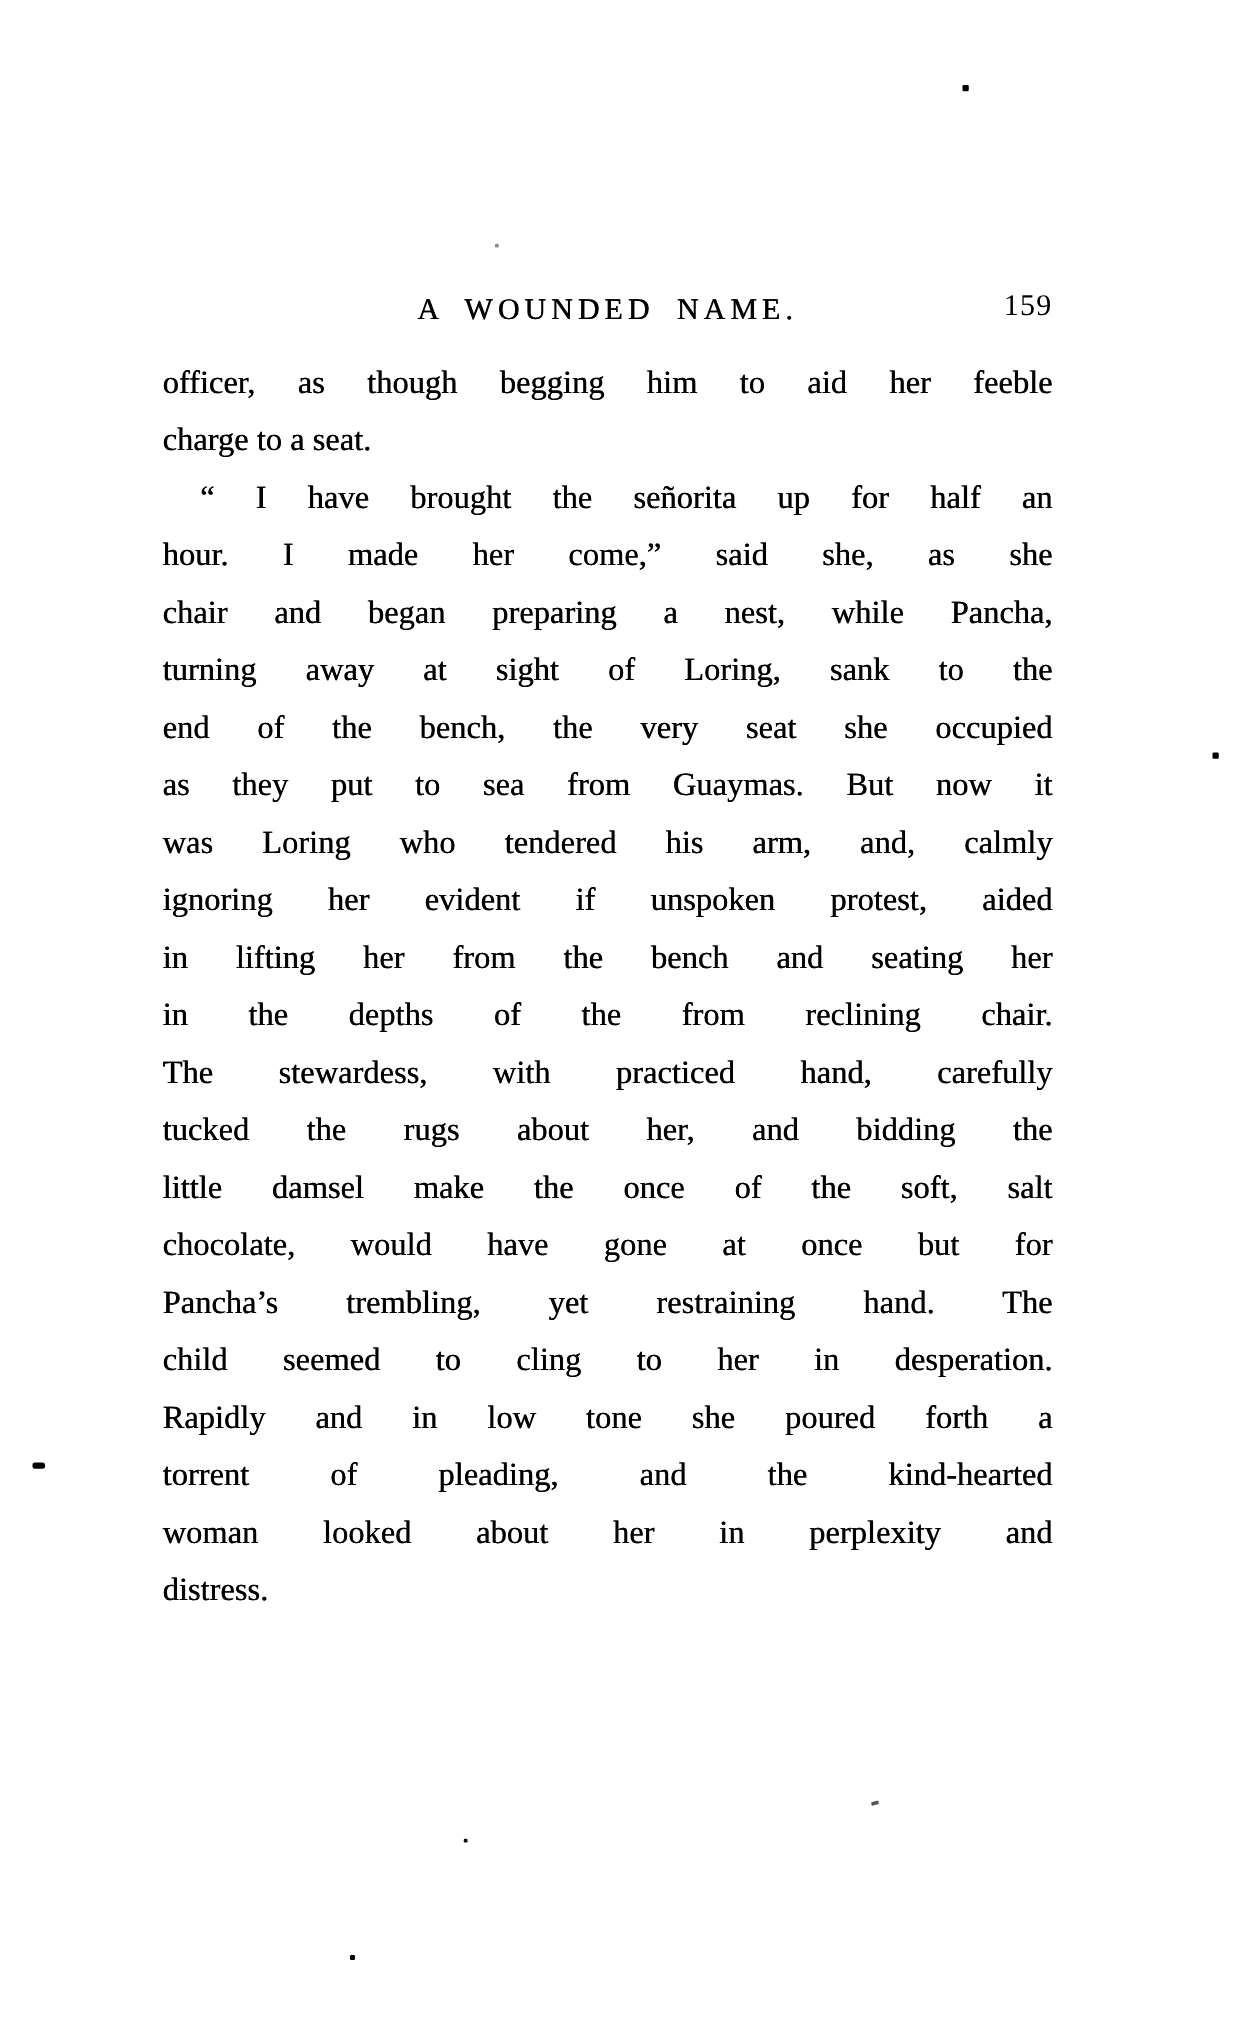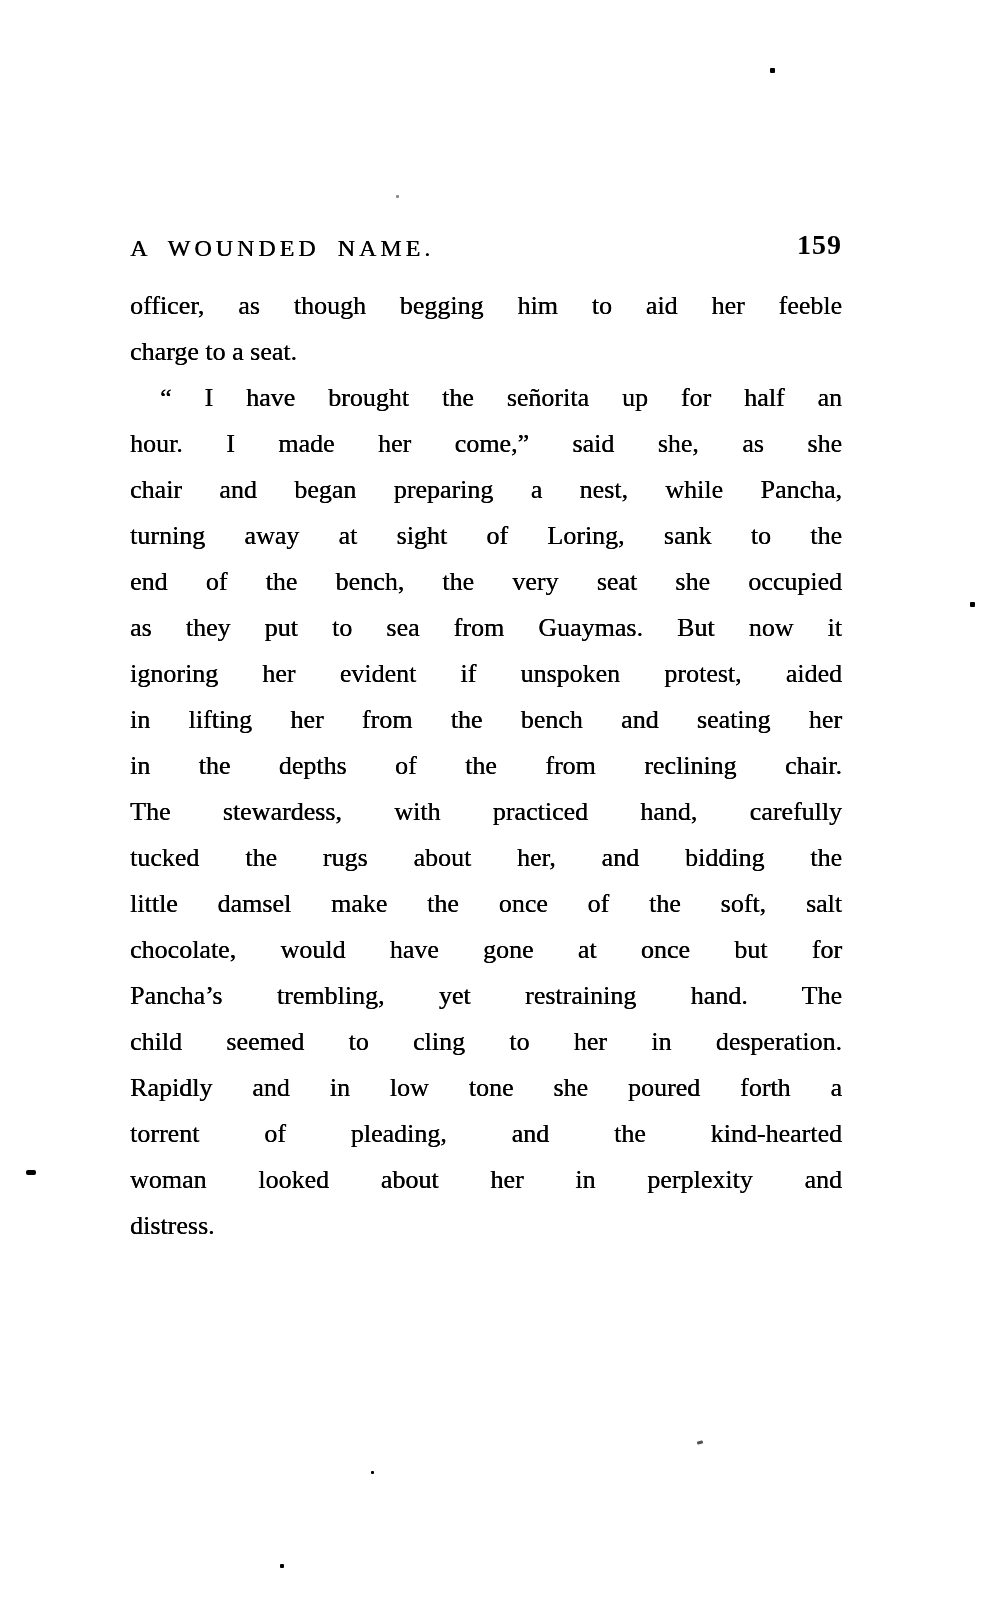--- a/index.html
+++ b/index.html
@@ -20,33 +20,34 @@
   
   .running-header {
     position: absolute;
     left: 130px;
     top: 233px;
     width: 712px;
     height: 34px;
   }
   .header-title {
     display: block;
+    text-align: center;
     font-size: 24px;
     line-height: 30px;
     letter-spacing: 4px;
     word-spacing: 8px;
     text-shadow: 0.4px 0 0 currentColor;
   }
   .page-number {
     position: absolute;
     right: 0;
     top: -4px;
-    font-size: 28px;
+    font-size: 24px;
     line-height: 32px;
-    font-weight: bold;
+    font-weight: normal;
     letter-spacing: 1px;
   }
 
   
   .body-text {
     position: absolute;
     left: 130px;
     top: 283px;
     width: 712px;
     font-size: 26px;
@@ -92,20 +93,21 @@
 
     <div class="line">officer, as though begging him to aid her feeble</div>
     <div class="line pend">charge to a seat.</div>
 
     <div class="line indent">“ I have brought the señorita up for half an</div>
     <div class="line">hour.  I made her come,” said she, as she</div>
     <div class="line">chair and began preparing a nest, while Pancha,</div>
     <div class="line">turning away at sight of Loring, sank to the</div>
     <div class="line">end of the bench, the very seat she occupied</div>
     <div class="line">as they put to sea from Guaymas.  But now it</div>
+    <div class="line">was Loring who tendered his arm, and, calmly</div>
     <div class="line">ignoring her evident if unspoken protest, aided</div>
     <div class="line">in lifting her from the bench and seating her</div>
     <div class="line">in the depths of the from reclining chair.</div>
     <div class="line">The stewardess, with practiced hand, carefully</div>
     <div class="line">tucked the rugs about her, and bidding the</div>
     <div class="line">little damsel make the once of the soft, salt</div>
     <div class="line">chocolate, would have gone at once but for</div>
     <div class="line">Pancha’s trembling, yet restraining hand.  The</div>
     <div class="line">child seemed to cling to her in desperation.</div>
     <div class="line">Rapidly and in low tone she poured forth a</div>

